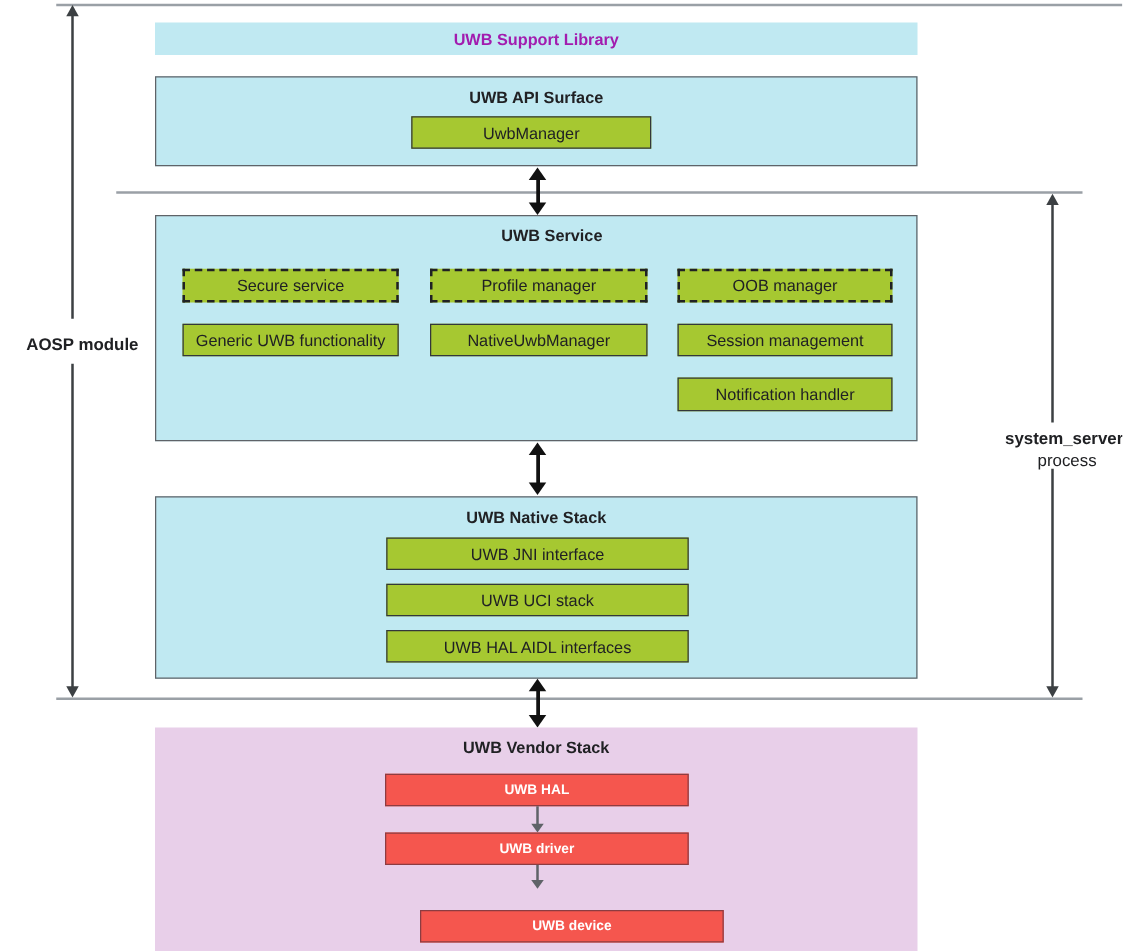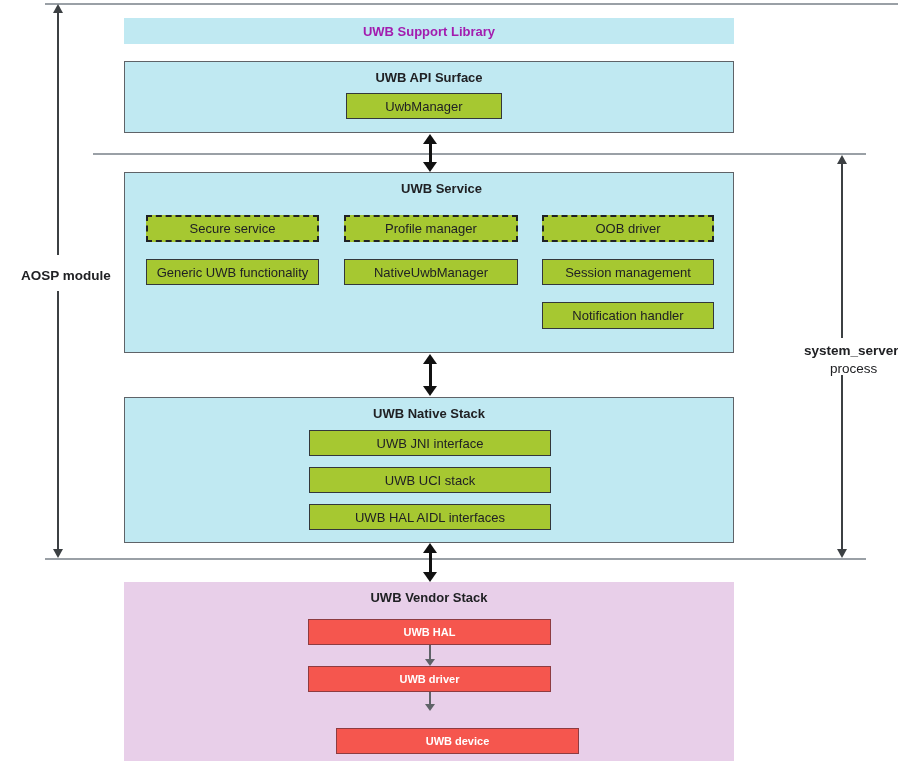--- a/index.html
+++ b/index.html
@@ -55,21 +55,21 @@
   #vendor-stack{top:582px;height:208px;background:var(--pink);}
 
   
   .chip{
     position:absolute;box-sizing:border-box;background:var(--green);
     border:1px solid #33373b;display:flex;align-items:center;justify-content:center;
     font-size:13px;color:#202124;
   }
   .chip.dashed{border:2px dashed #202124;}
   
-  #uwb-manager{left:221px;top:31px;width:156px;height:26px;}
+  #uwb-manager{left:204px;top:31px;width:192px;height:26px;}
   
   .svc-r1{top:42px;height:27px;}
   .svc-r2{top:86px;height:26px;}
   .svc-c1{left:21px;width:173px;}
   .svc-c2{left:219px;width:174px;}
   .svc-c3{left:417px;width:172px;}
   #notification-handler{left:417px;top:129px;width:172px;height:27px;}
   
   .nat-chip{left:184px;width:242px;height:26px;}
   #nat-1{top:32px;} #nat-2{top:69px;} #nat-3{top:106px;}
@@ -135,21 +135,21 @@
   <div class="darrow" id="darrow-1">
     <div class="tu"></div>
     <div class="shaft"></div>
     <div class="td"></div>
   </div>
 
   <div class="layer bordered" id="uwb-service">
     <div class="layer-title">UWB Service</div>
     <div class="chip dashed svc-r1 svc-c1">Secure service</div>
     <div class="chip dashed svc-r1 svc-c2">Profile manager</div>
-    <div class="chip dashed svc-r1 svc-c3">OOB driver</div>
+    <div class="chip dashed svc-r1 svc-c3">OOB manager</div>
     <div class="chip svc-r2 svc-c1">Generic UWB functionality</div>
     <div class="chip svc-r2 svc-c2">NativeUwbManager</div>
     <div class="chip svc-r2 svc-c3">Session management</div>
     <div class="chip" id="notification-handler">Notification handler</div>
   </div>
 
   <div class="darrow" id="darrow-2">
     <div class="tu"></div>
     <div class="shaft"></div>
     <div class="td"></div>

